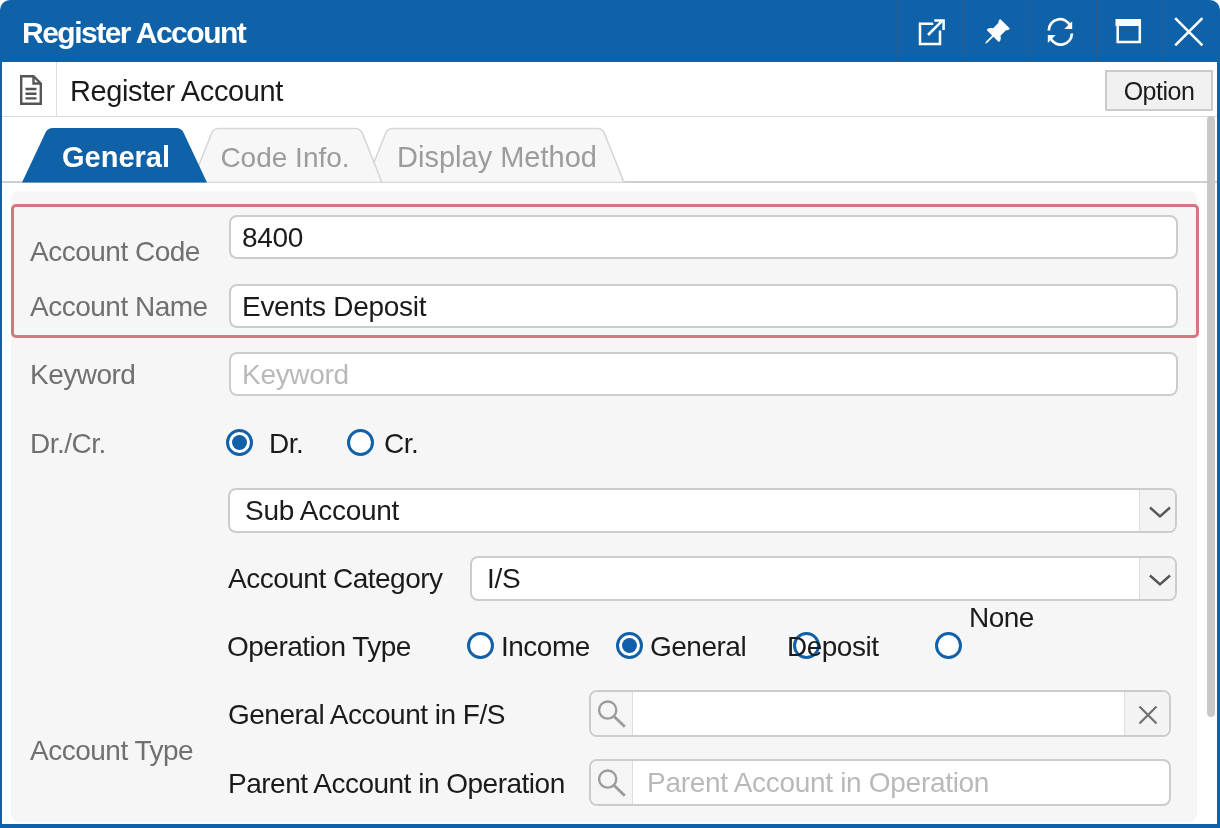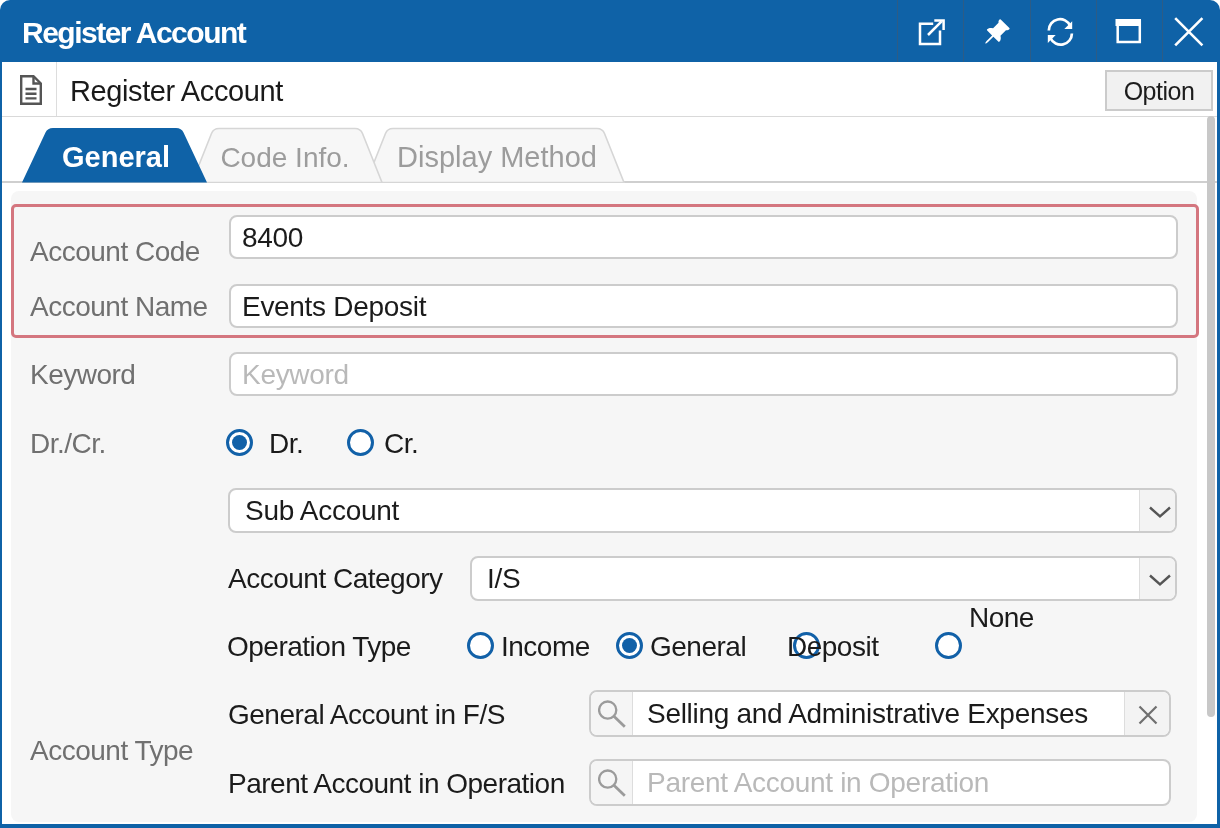--- a/index.html
+++ b/index.html
@@ -161,21 +161,20 @@
   <div class="rlabel" style="left:969px; top:602px">None</div>
 
   <div class="blabel" style="left:228px; top:699px">General Account in F/S</div>
   <div class="srch" style="left:589px; top:690px; width:582px; height:47px">
     <div class="mag">
       <svg style="position:absolute;left:7px;top:6px" width="30" height="32" viewBox="0 0 30 32">
         <circle cx="9.7" cy="12.1" r="8.6" fill="none" stroke="#9b9b9b" stroke-width="2.3"></circle>
         <path d="M15.9 18.3 L26.8 28.8" stroke="#9b9b9b" stroke-width="2.8"></path>
       </svg>
     </div>
-    <span class="txt">Selling and Administrative Expenses</span>
     <div class="xcell">
       <svg style="position:absolute;left:13px;top:13px" width="20" height="20" viewBox="0 0 20 20">
         <path d="M1.5 1.5 L18.5 18.5 M18.5 1.5 L1.5 18.5" stroke="#6f6f6f" stroke-width="2.2"></path>
       </svg>
     </div>
   </div>
 
   <div class="glabel" style="top:735px">Account Type</div>
   <div class="blabel" style="left:228px; top:768px">Parent Account in Operation</div>
   <div class="srch" style="left:589px; top:759px; width:582px; height:47px">

